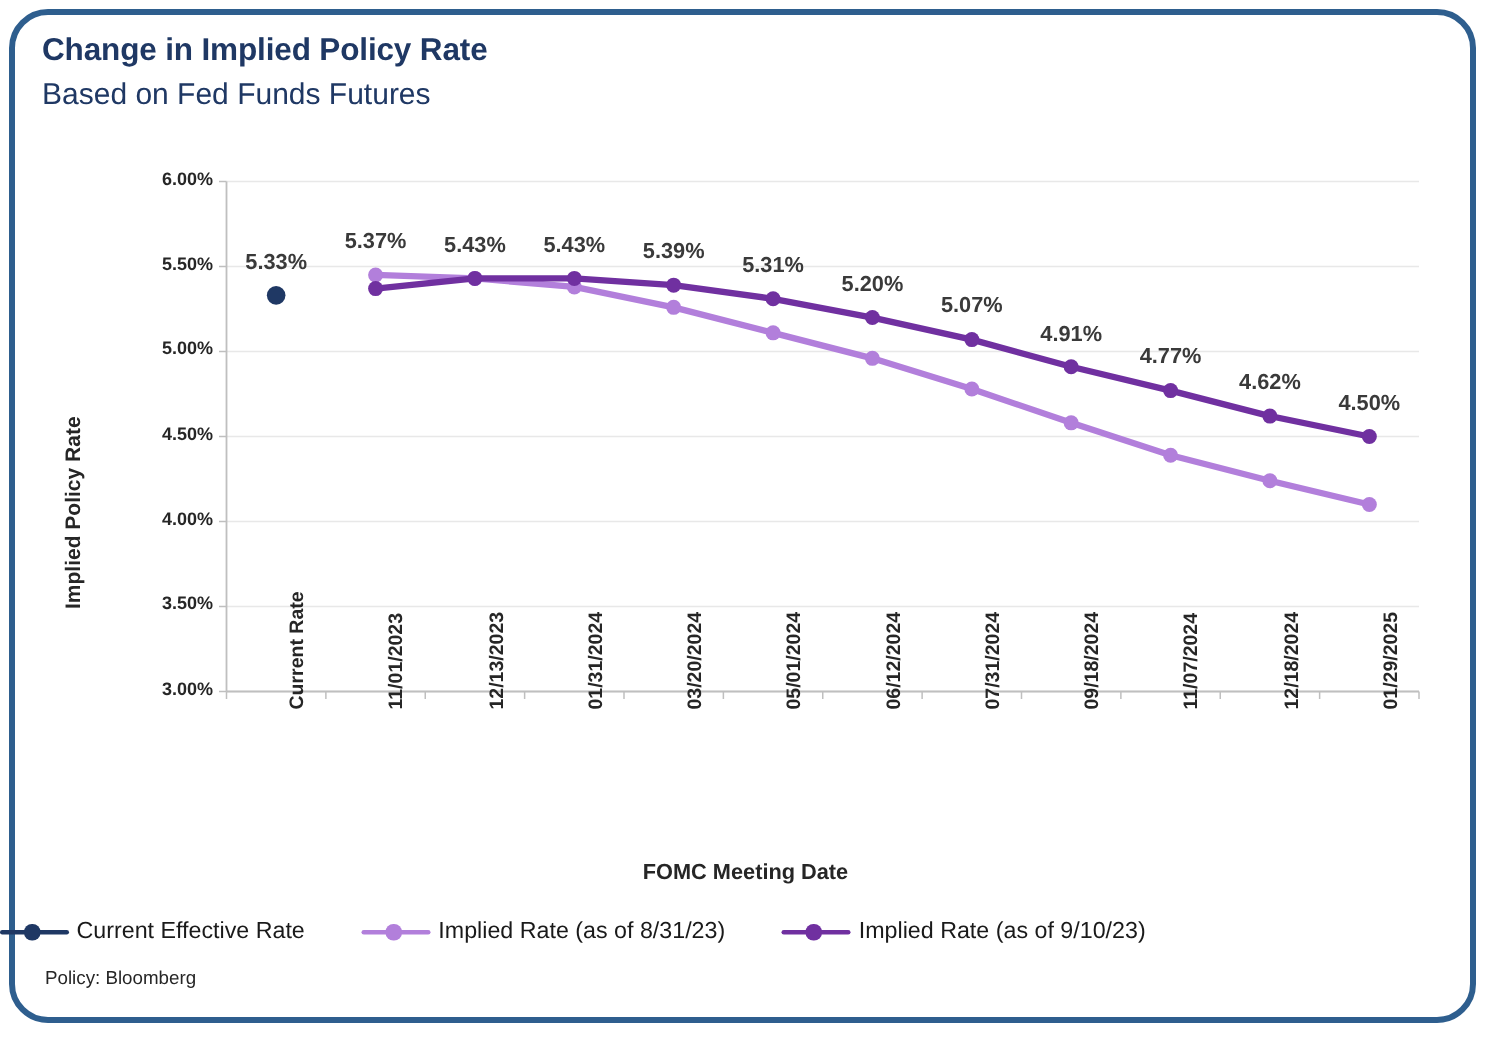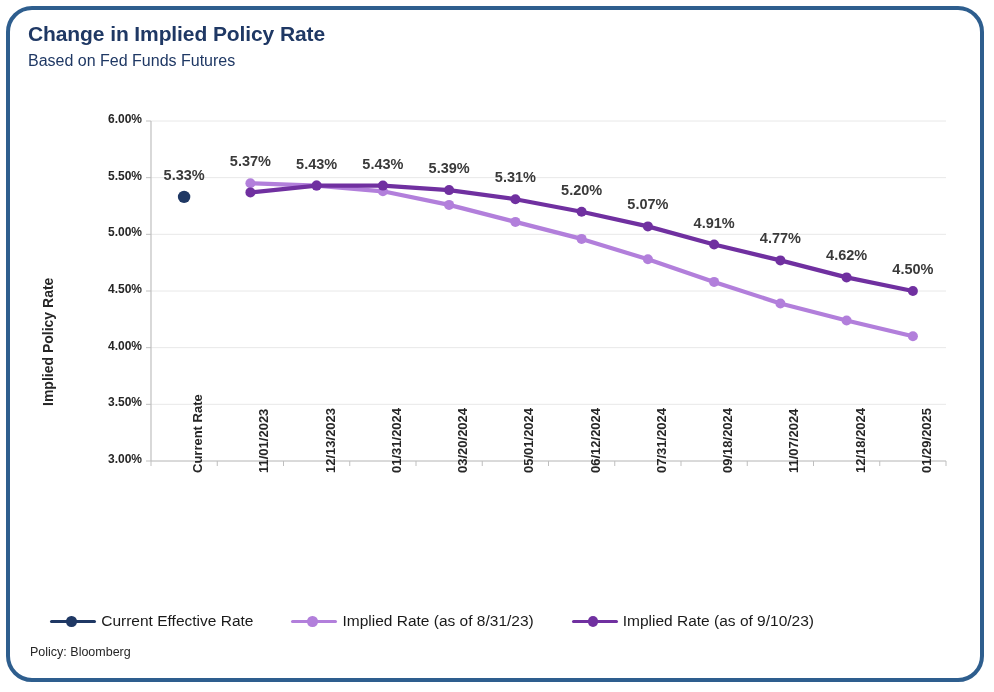--- a/index.html
+++ b/index.html
@@ -31,21 +31,21 @@
     font-size: 21px;
     font-weight: bold;
     color: #1F3864;
     letter-spacing: -0.1px;
     white-space: nowrap;
   }
   #subtitle {
     position: absolute;
     left: 28px;
     top: 52px;
-    font-size: 16px;
+    font-size: 20px;
     font-weight: normal;
     color: #1F3864;
     white-space: nowrap;
   }
   #source {
     position: absolute;
     left: 30px;
     top: 645px;
     font-size: 12.5px;
     color: #262626;
@@ -105,21 +105,21 @@
     font-weight: bold;
     color: #262626;
   }
   
   #legend {
     position: absolute;
     left: 0;
     top: 612px;
     width: 814px;
     display: flex;
-    justify-content: flex-end;
+    justify-content: flex-start;
     align-items: center;
     gap: 38px;
   }
   .legend-item {
     display: flex;
     align-items: center;
     gap: 5px;
   }
   .legend-mark {
     position: relative;
@@ -207,20 +207,21 @@
       <circle cx="449.1" cy="190.1" r="5" fill="#7030A0"></circle>
       <circle cx="515.4" cy="199.2" r="5" fill="#7030A0"></circle>
       <circle cx="581.6" cy="211.7" r="5" fill="#7030A0"></circle>
       <circle cx="647.9" cy="226.4" r="5" fill="#7030A0"></circle>
       <circle cx="714.1" cy="244.5" r="5" fill="#7030A0"></circle>
       <circle cx="780.4" cy="260.4" r="5" fill="#7030A0"></circle>
       <circle cx="846.6" cy="277.4" r="5" fill="#7030A0"></circle>
       <circle cx="912.9" cy="291.0" r="5" fill="#7030A0"></circle>
     </svg>
   <div id="yaxis-title">Implied Policy Rate</div>
+  <div id="xaxis-title">FOMC Meeting Date</div>
 <div class="ylabel-text" style="left: 72px; width: 70px; top: 112px;">6.00%</div><div class="ylabel-text" style="left: 72px; width: 70px; top: 168.667px;">5.50%</div><div class="ylabel-text" style="left: 72px; width: 70px; top: 225.333px;">5.00%</div><div class="ylabel-text" style="left: 72px; width: 70px; top: 282px;">4.50%</div><div class="ylabel-text" style="left: 72px; width: 70px; top: 338.667px;">4.00%</div><div class="ylabel-text" style="left: 72px; width: 70px; top: 395.333px;">3.50%</div><div class="ylabel-text" style="left: 72px; width: 70px; top: 452px;">3.00%</div><div class="xlabel-text" style="left: 190.125px; top: 473px;">Current Rate</div><div class="xlabel-text" style="left: 256.375px; top: 473px;">11/01/2023</div><div class="xlabel-text" style="left: 322.625px; top: 473px;">12/13/2023</div><div class="xlabel-text" style="left: 388.875px; top: 473px;">01/31/2024</div><div class="xlabel-text" style="left: 455.125px; top: 473px;">03/20/2024</div><div class="xlabel-text" style="left: 521.375px; top: 473px;">05/01/2024</div><div class="xlabel-text" style="left: 587.625px; top: 473px;">06/12/2024</div><div class="xlabel-text" style="left: 653.875px; top: 473px;">07/31/2024</div><div class="xlabel-text" style="left: 720.125px; top: 473px;">09/18/2024</div><div class="xlabel-text" style="left: 786.375px; top: 473px;">11/07/2024</div><div class="xlabel-text" style="left: 852.625px; top: 473px;">12/18/2024</div><div class="xlabel-text" style="left: 918.875px; top: 473px;">01/29/2025</div><div class="dlabel" style="width: 72px; left: 148.125px; top: 166.933px;">5.33%</div><div class="dlabel" style="width: 72px; left: 214.375px; top: 153.333px;">5.37%</div><div class="dlabel" style="width: 72px; left: 280.625px; top: 155.6px;">5.43%</div><div class="dlabel" style="width: 72px; left: 346.875px; top: 155.6px;">5.43%</div><div class="dlabel" style="width: 72px; left: 413.125px; top: 160.133px;">5.39%</div><div class="dlabel" style="width: 72px; left: 479.375px; top: 169.2px;">5.31%</div><div class="dlabel" style="width: 72px; left: 545.625px; top: 181.667px;">5.20%</div><div class="dlabel" style="width: 72px; left: 611.875px; top: 196.4px;">5.07%</div><div class="dlabel" style="width: 72px; left: 678.125px; top: 214.533px;">4.91%</div><div class="dlabel" style="width: 72px; left: 744.375px; top: 230.4px;">4.77%</div><div class="dlabel" style="width: 72px; left: 810.625px; top: 247.4px;">4.62%</div><div class="dlabel" style="width: 72px; left: 876.875px; top: 261px;">4.50%</div></div>
 
 <div id="legend">
     <div class="legend-item">
       <span class="legend-mark">
         <span class="lm-line" style="background: rgb(31, 56, 100);"></span>
         <span class="lm-dot" style="background: rgb(31, 56, 100);"></span>
       </span>
       <span class="legend-label">Current Effective Rate</span>
     </div>

